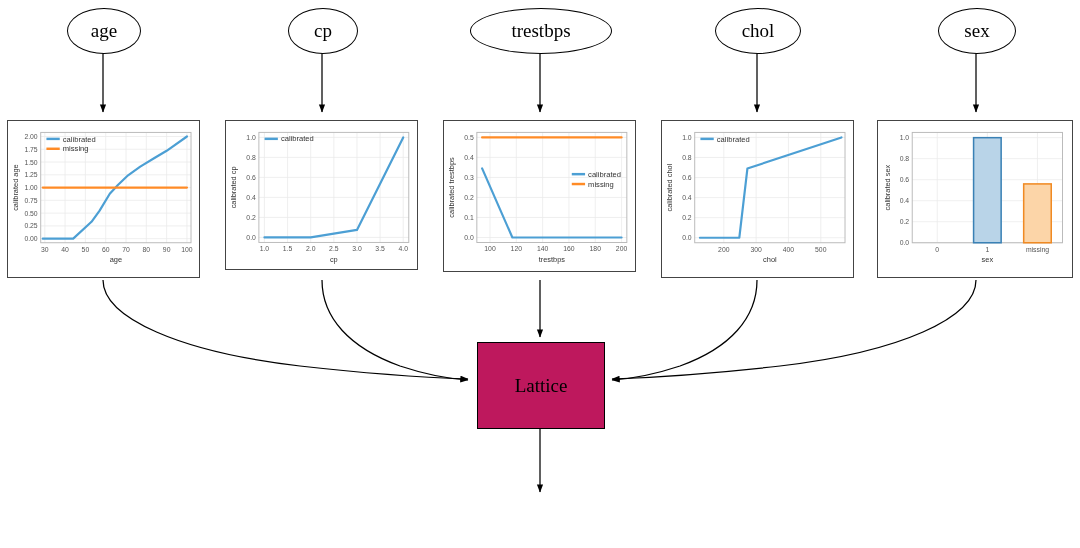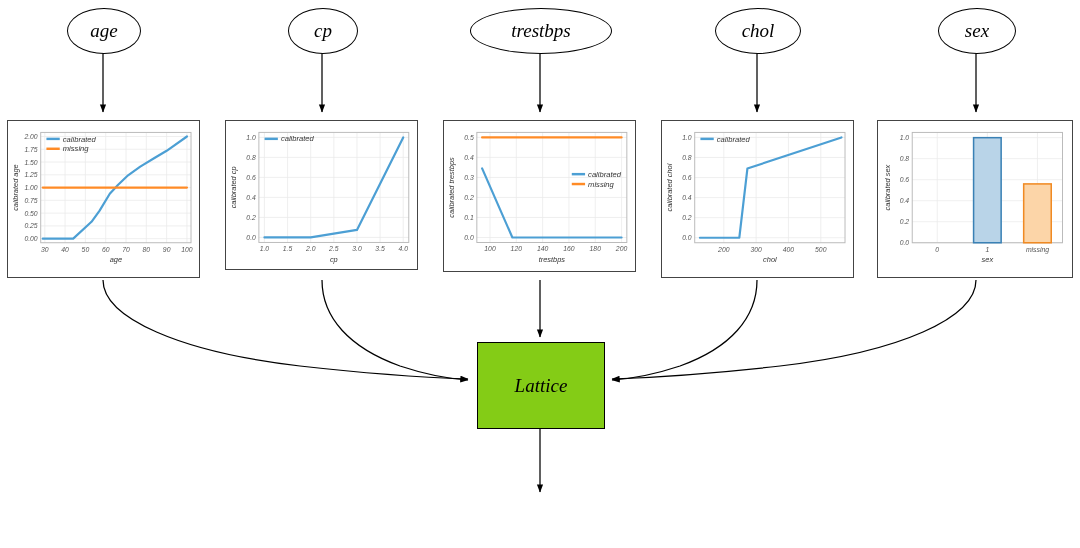--- a/index.html
+++ b/index.html
@@ -1,25 +1,25 @@
 <!DOCTYPE html>
 <html><head>
 <meta charset="utf-8">
 <style>
   html,body{margin:0;padding:0;background:#ffffff;}
   body{width:1080px;height:548px;position:relative;overflow:hidden;
        font-family:"Liberation Serif",serif;}
-  #stage{position:absolute;left:0;top:0;width:1080px;height:548px;font-style:italic;}
+  #stage{position:absolute;left:0;top:0;width:1080px;height:548px;}
   #edges{position:absolute;left:0;top:0;width:1080px;height:548px;}
 
   .node-ellipse{position:absolute;display:flex;align-items:center;justify-content:center;
       border:1.2px solid #000;border-radius:50%;background:#fff;
       font-family:"Liberation Serif",serif;font-size:19px;color:#000;}
   .node-rect{position:absolute;display:flex;align-items:center;justify-content:center;
-      border:1.3px solid #000;background:#84cc16;
+      border:1.3px solid #000;background:#be185d;
       font-family:"Liberation Serif",serif;font-size:19px;color:#000;}
 
   .panel{position:absolute;border:1.3px solid #444;background:#fff;box-sizing:border-box;}
   .plotsvg{display:block;width:100%;height:100%;}
 
   .tk{font-family:"Liberation Sans",sans-serif;font-size:3.6px;fill:#555;}
   .axlab{font-family:"Liberation Sans",sans-serif;font-size:3.9px;fill:#333;}
   .lgt{font-family:"Liberation Sans",sans-serif;font-size:4px;fill:#333;}
   .spine{stroke:#b8b8b8;stroke-width:.5;fill:none;}
   .grid{stroke:#eaeaea;stroke-width:.4;}

